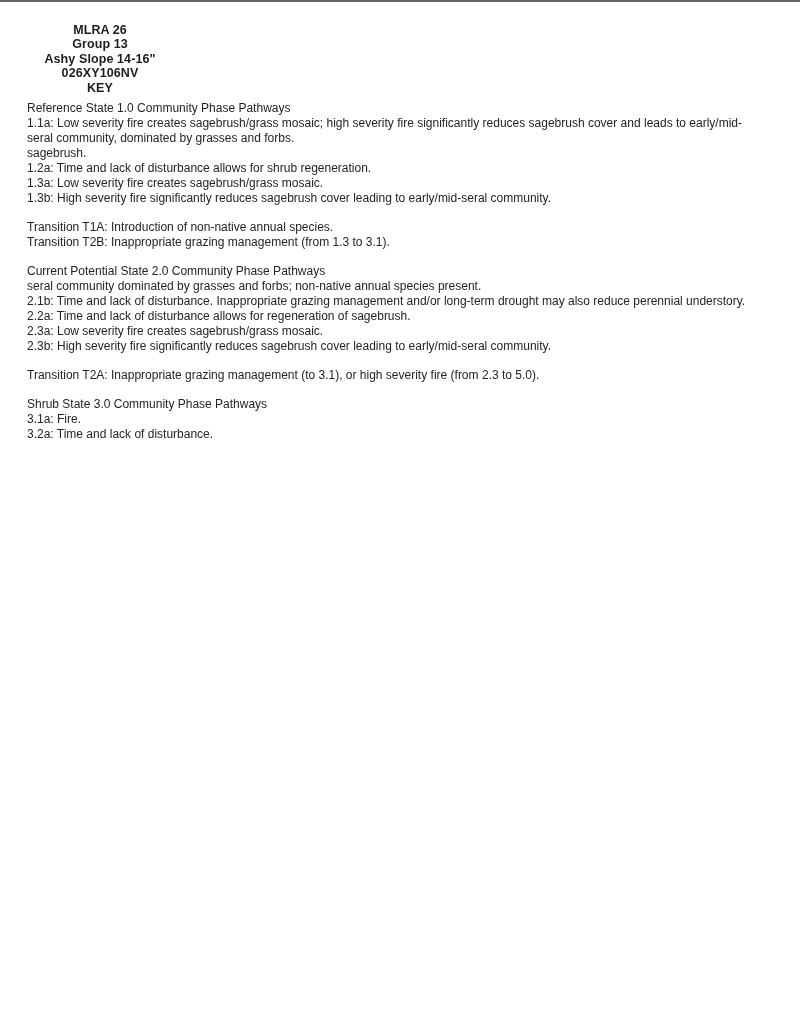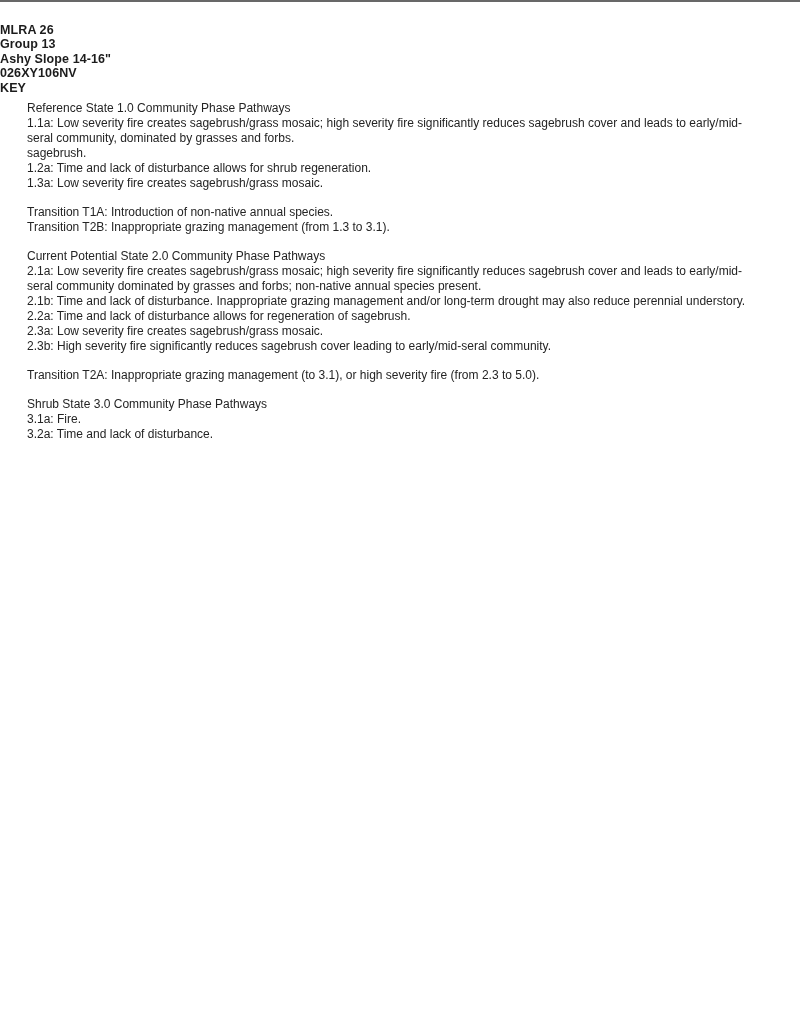--- a/index.html
+++ b/index.html
@@ -23,20 +23,21 @@
     width: 100%;
     height: 2px;
     background: #4d4d4d;
     opacity: 0.85;
   }
   .doc-header {
     position: absolute;
     top: 23px;
     left: 0;
     width: 200px;
+    text-align: center;
     font-weight: bold;
     font-size: 12.5px;
     line-height: 14.4px;
     letter-spacing: 0.1px;
     color: #1c1c1c;
   }
   .doc-body {
     position: absolute;
     top: 101px;
     left: 27px;
@@ -71,28 +72,28 @@
   </div>
 
   <div class="doc-body" id="doc-body">
       <div class="section">
         <div class="line">Reference State 1.0 Community Phase Pathways</div>
         <div class="line">1.1a: Low severity fire creates sagebrush/grass mosaic; high severity fire significantly reduces sagebrush cover and leads to early/mid-</div>
         <div class="line">seral community, dominated by grasses and forbs.</div>
         <div class="line">sagebrush.</div>
         <div class="line">1.2a: Time and lack of disturbance allows for shrub regeneration.</div>
         <div class="line">1.3a: Low severity fire creates sagebrush/grass mosaic.</div>
+        <div class="line">1.3b: High severity fire significantly reduces sagebrush cover leading to early/mid-seral community.</div>
       </div>
       <div class="section">
         <div class="line">Transition T1A: Introduction of non-native annual species.</div>
         <div class="line">Transition T2B: Inappropriate grazing management (from 1.3 to 3.1).</div>
       </div>
       <div class="section">
         <div class="line">Current Potential State 2.0 Community Phase Pathways</div>
-        <div class="line">2.1a: Low severity fire creates sagebrush/grass mosaic; high severity fire significantly reduces sagebrush cover and leads to early/mid-</div>
         <div class="line">seral community dominated by grasses and forbs; non-native annual species present.</div>
         <div class="line">2.1b: Time and lack of disturbance. Inappropriate grazing management and/or long-term drought may also reduce perennial understory.</div>
         <div class="line">2.2a: Time and lack of disturbance allows for regeneration of sagebrush.</div>
         <div class="line">2.3a: Low severity fire creates sagebrush/grass mosaic.</div>
         <div class="line">2.3b: High severity fire significantly reduces sagebrush cover leading to early/mid-seral community.</div>
       </div>
       <div class="section">
         <div class="line">Transition T2A: Inappropriate grazing management (to 3.1), or high severity fire (from 2.3 to 5.0).</div>
       </div>
       <div class="section">

